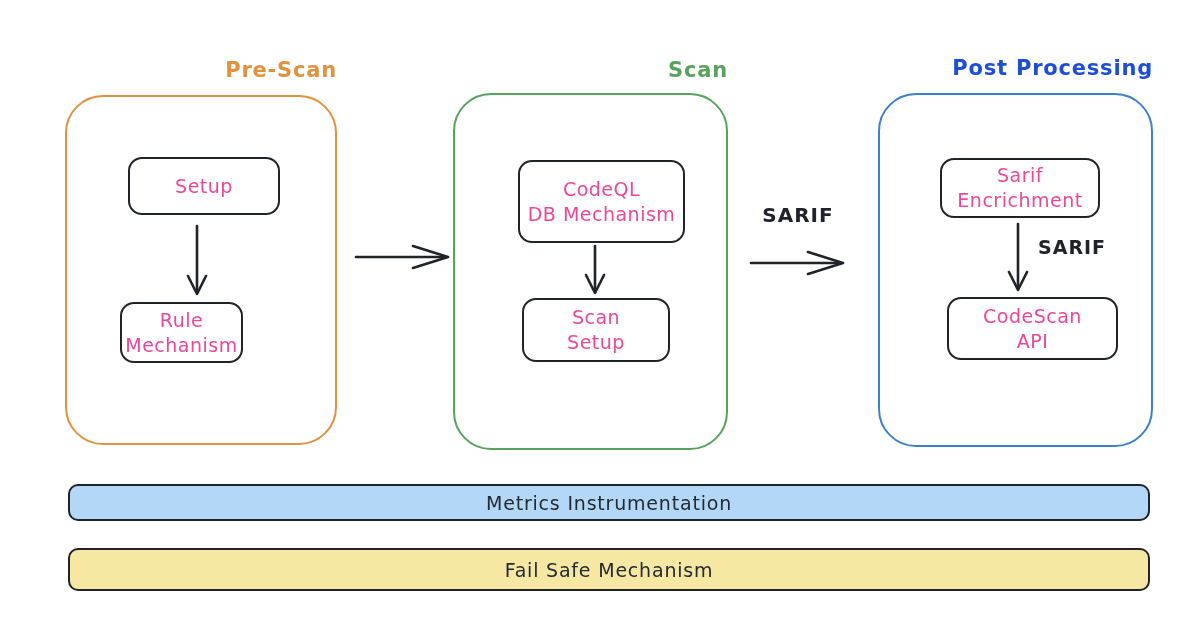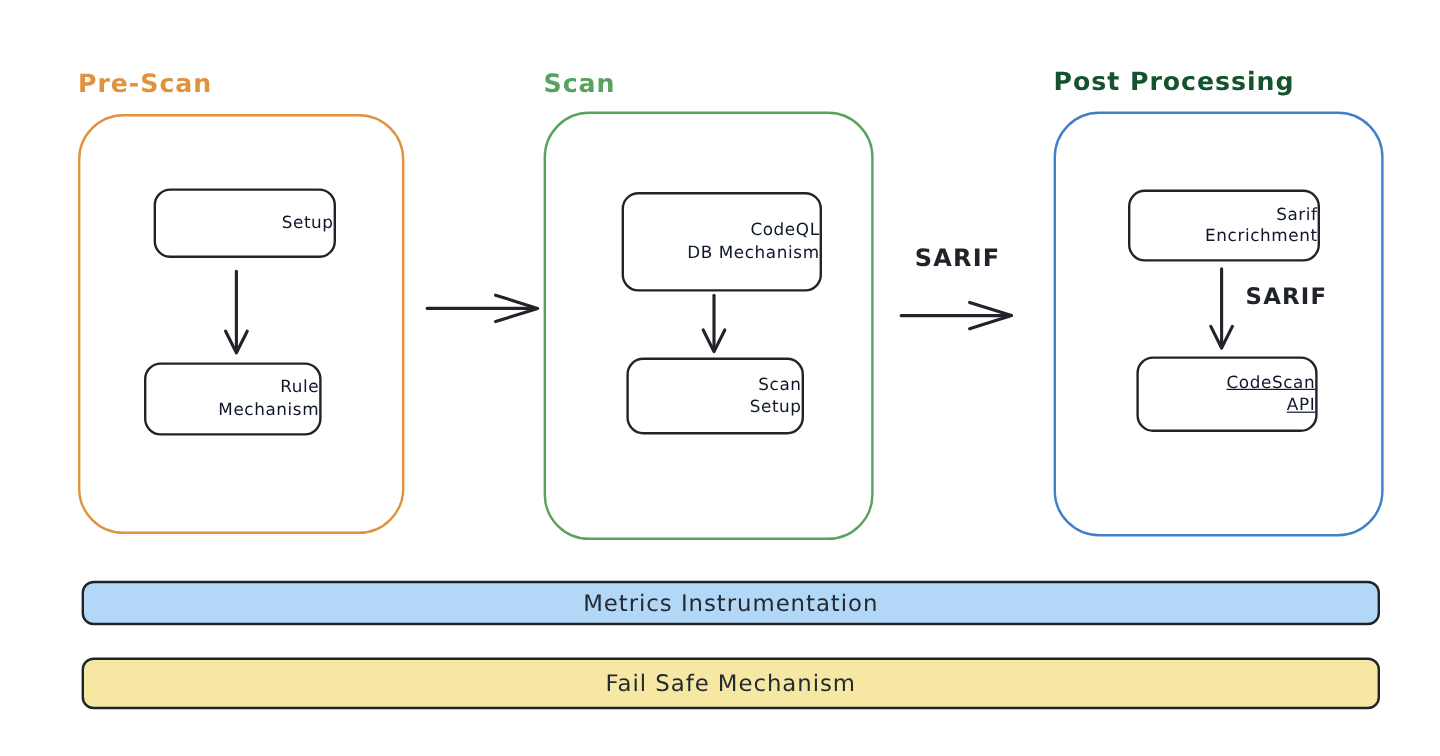--- a/index.html
+++ b/index.html
@@ -23,44 +23,44 @@
     border-radius: 38px;
     background: transparent;
     box-sizing: border-box;
   }
   .group-box.orange { border-color: #e0923f; }
   .group-box.green  { border-color: #59a25e; }
   .group-box.blue   { border-color: #4080c9; }
 
   .group-title {
     position: absolute;
-    text-align: left;
+    text-align: right;
     font-size: 21px;
     font-weight: 600;
     letter-spacing: 0.8px;
   }
   .group-title.orange { color: #e0923f; }
   .group-title.green  { color: #59a25e; }
-  .group-title.blue   { color: #14532d; }
+  .group-title.blue   { color: #1d4ed8; }
 
   
   .node {
     position: absolute;
     border: 2.5px solid #20242a;
     border-radius: 14px;
     background: #ffffff;
     box-sizing: border-box;
     display: flex;
     flex-direction: column;
-    align-items: flex-end;
+    align-items: center;
     justify-content: center;
     text-align: center;
-    font-size: 14px;
+    font-size: 19px;
     line-height: 1.3;
-    color: #0f172a;
+    color: #ec4899;
     letter-spacing: 0.5px;
   }
 
   
   .arrow-svg { position: absolute; overflow: visible; }
   .arrow-svg path, .arrow-svg line, .arrow-svg polyline {
     stroke: #20242a;
     stroke-width: 2.6;
     fill: none;
     stroke-linecap: round;
@@ -106,21 +106,21 @@
   <div class="group-box green" style="left:453px; top:93px; width:275px; height:357px;"></div>
   <div class="group-box blue" style="left:878px; top:93px; width:275px; height:354px;"></div>
 
   <div class="node" style="left:128px; top:157px; width:152px; height:58px;">
     <span>Setup</span>
   </div>
   <svg class="arrow-svg" style="left:185px; top:224px;" width="24" height="76">
     <line x1="12" y1="2" x2="12" y2="66"></line>
     <polyline points="3,52 12,70 21,52"></polyline>
   </svg>
-  <div class="node" style="left:120px; top:302px; width:148px; height:61px;">
+  <div class="node" style="left:120px; top:302px; width:123px; height:61px;">
     <span>Rule</span>
     <span>Mechanism</span>
   </div>
 
   <svg class="arrow-svg" style="left:355px; top:242px;" width="96" height="30">
     <line x1="1" y1="15" x2="90" y2="15"></line>
     <polyline points="58,4 93,15 58,26"></polyline>
   </svg>
 
   <div class="node" style="left:518px; top:160px; width:167px; height:83px;">
@@ -144,21 +144,21 @@
 
   <div class="node" style="left:940px; top:158px; width:160px; height:60px;">
     <span>Sarif</span>
     <span>Encrichment</span>
   </div>
   <svg class="arrow-svg" style="left:1006px; top:222px;" width="24" height="74">
     <line x1="12" y1="2" x2="12" y2="64"></line>
     <polyline points="3,50 12,68 21,50"></polyline>
   </svg>
   <div class="edge-label" style="left:1038px; top:236px; font-size:19px;">SARIF</div>
-  <div class="node" style="left:947px; top:297px; width:151px; height:63px;text-decoration:underline;">
+  <div class="node" style="left:947px; top:297px; width:171px; height:63px;">
     <span>CodeScan</span>
     <span>API</span>
   </div>
 
   <div class="bar failsafe">
     <span>Fail Safe Mechanism</span>
   </div>
   <div class="bar metrics">
     <span>Metrics Instrumentation</span>
   </div>

